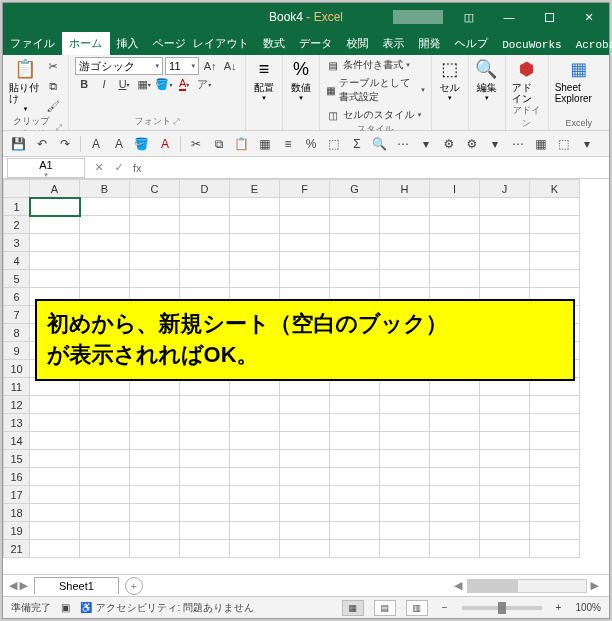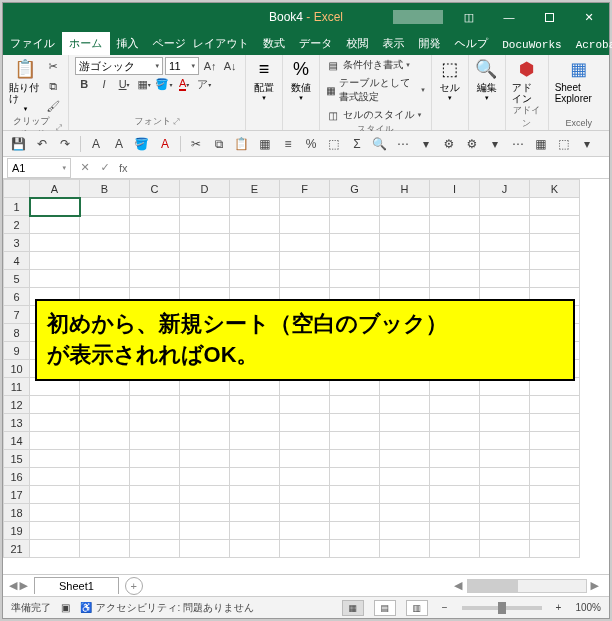--- a/index.html
+++ b/index.html
@@ -33,21 +33,21 @@
 .ritem { display:flex; align-items:center; gap:3px; font-size:10px; color:#333; cursor:pointer; padding:1px 0; }
 .ritem .dd { font-size:7px; color:#555; }
 .ic-sq { width:14px; height:14px; display:inline-flex; align-items:center; justify-content:center; }
 .blue { color:#3377cc; }
 
 .qat { height:26px; background:#f3f3f3; border-bottom:1px solid #d0d0d0; display:flex; align-items:center; gap:3px; padding:0 6px; }
 .qat .qb { width:20px; height:20px; display:flex; align-items:center; justify-content:center; cursor:pointer; font-size:12px; color:#444; }
 .qat .sep { width:1px; height:16px; background:#ccc; margin:0 2px; }
 
 .fbar { height:22px; background:#fff; border-bottom:1px solid #d0d0d0; display:flex; align-items:center; }
-.namebox { width:64px; height:20px; border:1px solid #ccc; margin:0 4px; display:flex; align-items:center; padding:0 4px; font-size:11px; justify-content:space-between; }
+.namebox { width:78px; height:20px; border:1px solid #ccc; margin:0 4px; display:flex; align-items:center; padding:0 4px; font-size:11px; justify-content:space-between;flex-direction:column; }
 .fbar .fxbtn { width:20px; display:flex; align-items:center; justify-content:center; color:#888; cursor:pointer; }
 .fbar .fx { color:#666; padding:0 4px; }
 
 .grid { flex:1; position:relative; overflow:hidden; background:#fff; }
 table.sheet { border-collapse:collapse; position:absolute; top:0; left:0; }
 .sheet th, .sheet td { border:1px solid #d4d4d4; font-size:11px; font-weight:normal; }
 .sheet th { background:#efefef; color:#333; position:sticky; }
 .sheet .corner { width:26px; height:18px; background:#efefef; }
 .sheet th.ch { height:18px; width:50px; }
 .sheet th.rh { width:26px; height:18px; text-align:center; }

